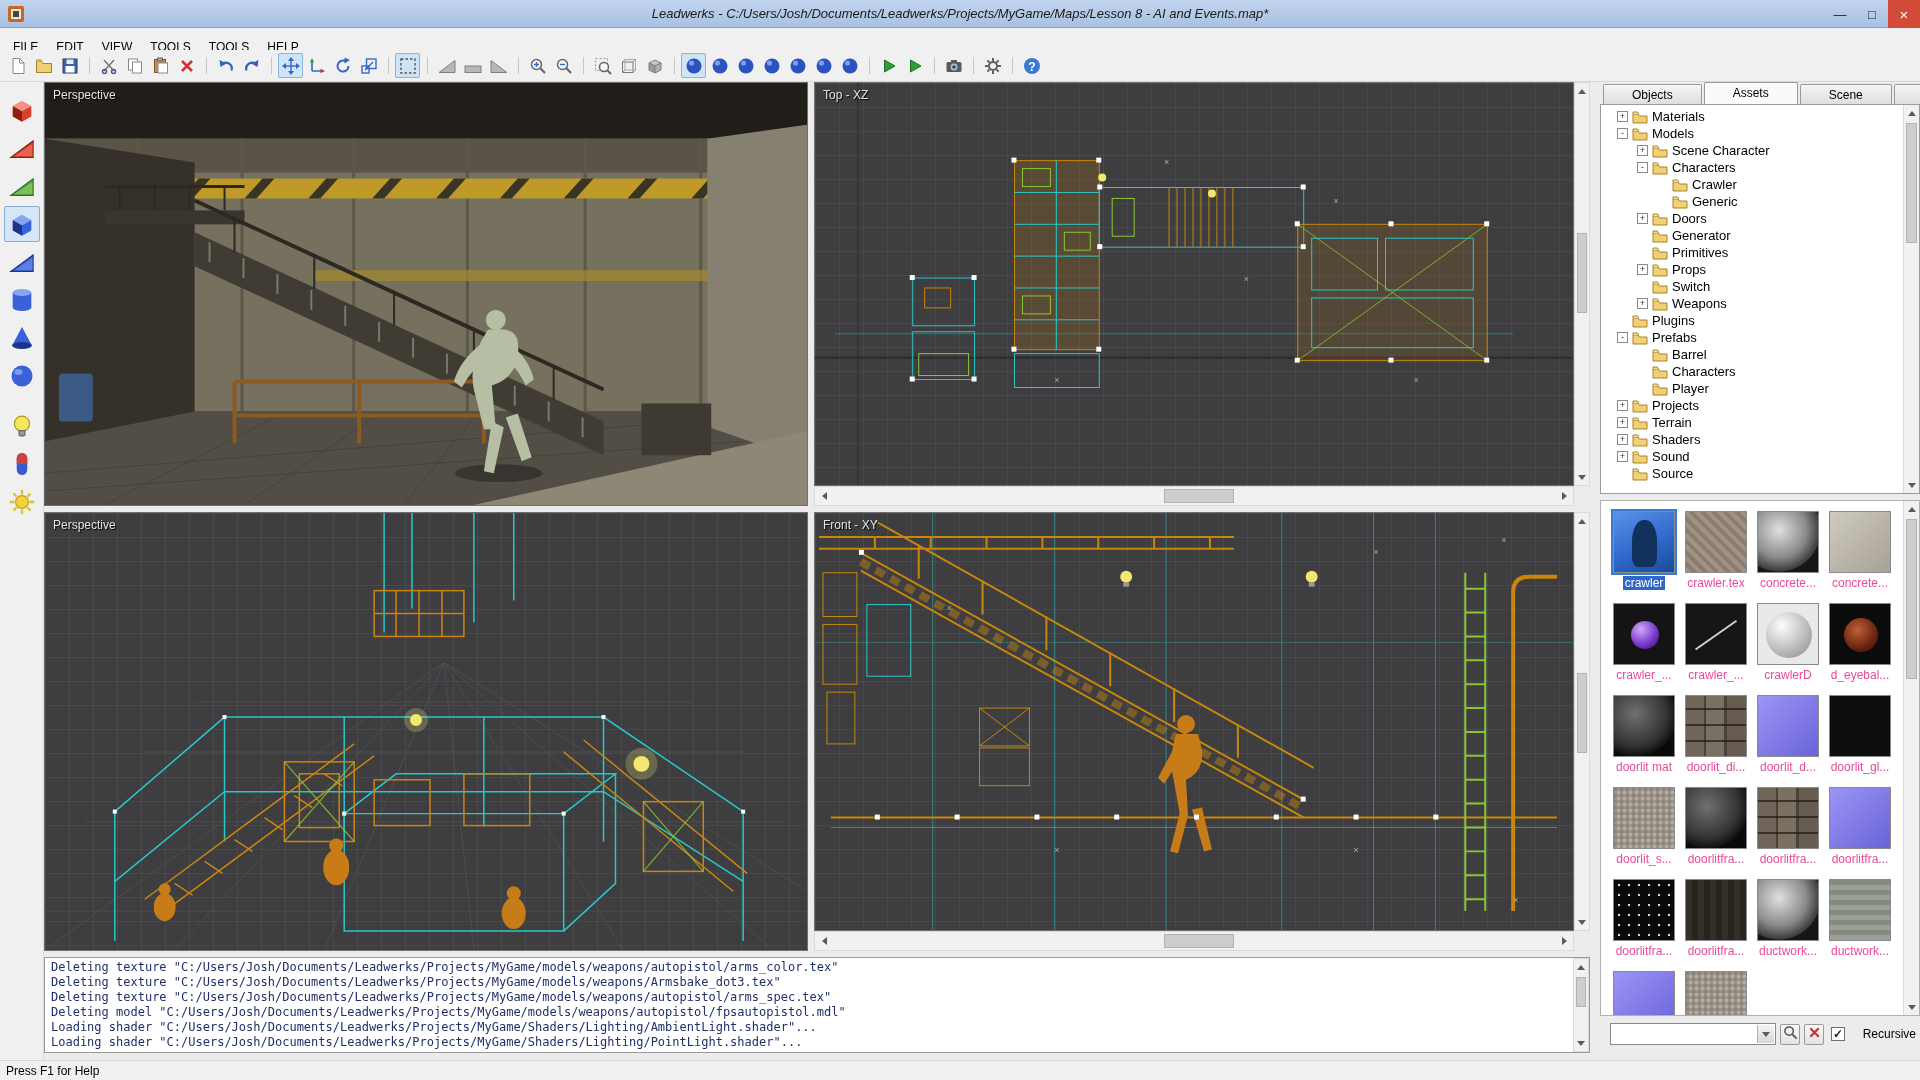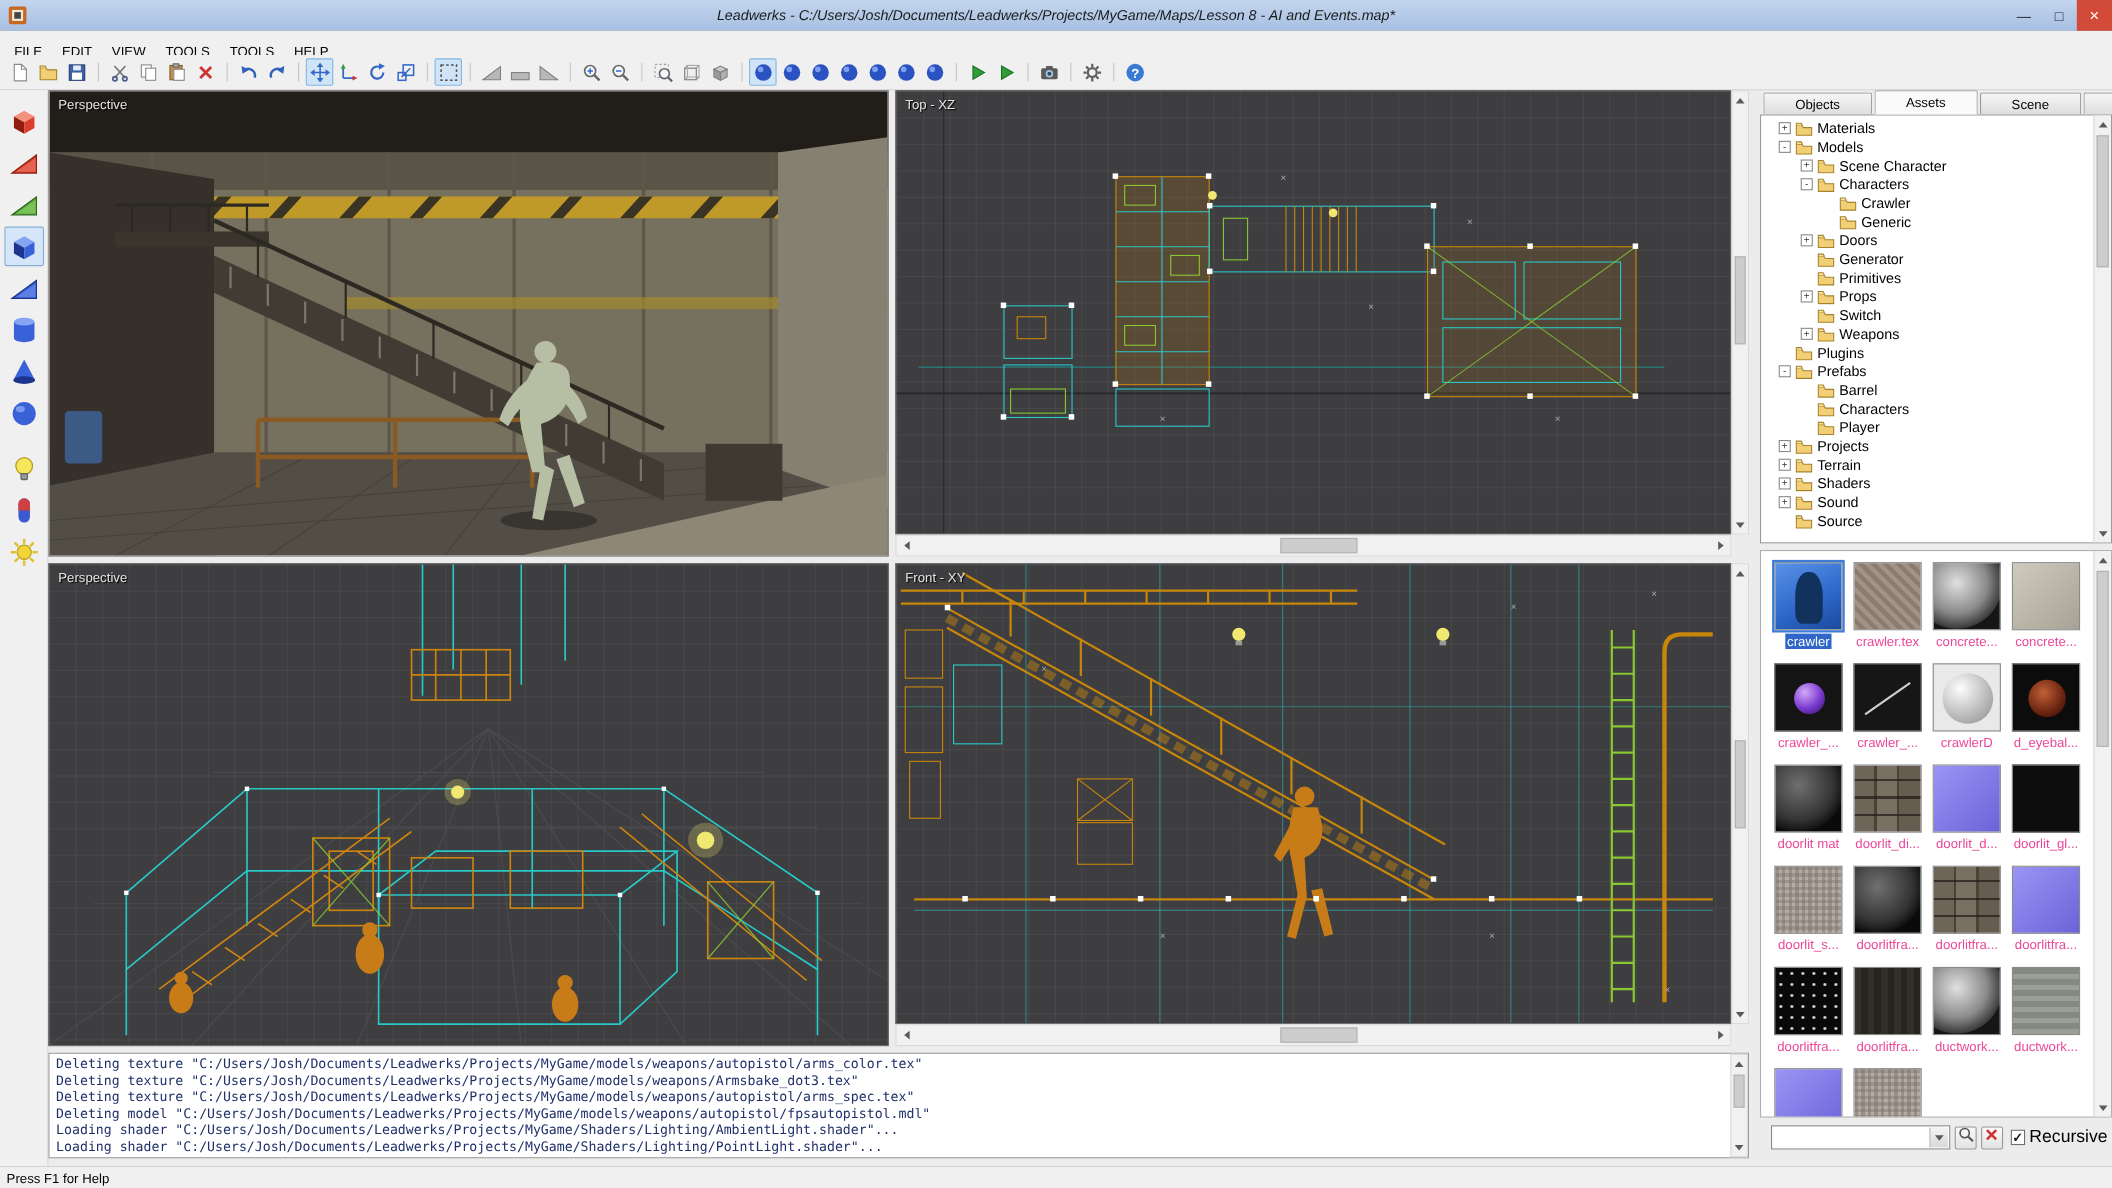--- a/index.html
+++ b/index.html
@@ -144,21 +144,21 @@
 
   .searchrow { position:absolute; left:10px; top:940px; right:4px; height:24px; display:flex; align-items:center; gap:4px; }
   .combo { width:176px; height:22px; background:#fff; border:1px solid #8a8a8a; position:relative; }
   .combo-arrow { position:absolute; right:1px; top:1px; bottom:1px; width:17px; background:linear-gradient(#f4f4f4,#d8d8d8);
     border-left:1px solid #b0b0b0; display:flex; align-items:center; justify-content:center; }
   .mini-btn { width:21px; height:21px; background:linear-gradient(#fafafa,#e2e2e2); border:1px solid #9a9a9a;
     border-radius:2px; display:flex; align-items:center; justify-content:center; }
   .mini-btn svg { width:15px; height:15px; }
   .checkbox { width:14px; height:14px; background:#fff; border:1px solid #707070; display:flex;
     align-items:center; justify-content:center; font-size:12px; font-weight:bold; color:#1a1a1a; margin-left:3px; }
-  .cb-label { font-size:16px; margin-left:0; }
+  .cb-label { font-size:12px; margin-left:14px; }
 </style>
 </head>
 <body>
 
 <div class="titlebar">
   <span class="app-icon">
     <svg viewBox="0 0 18 18">
         <rect x="1" y="1" width="16" height="16" rx="2" fill="#c86820"></rect>
         <rect x="4" y="4" width="10" height="10" fill="#f0e8d8"></rect>
         <rect x="6" y="6" width="6" height="6" fill="#444"></rect>

